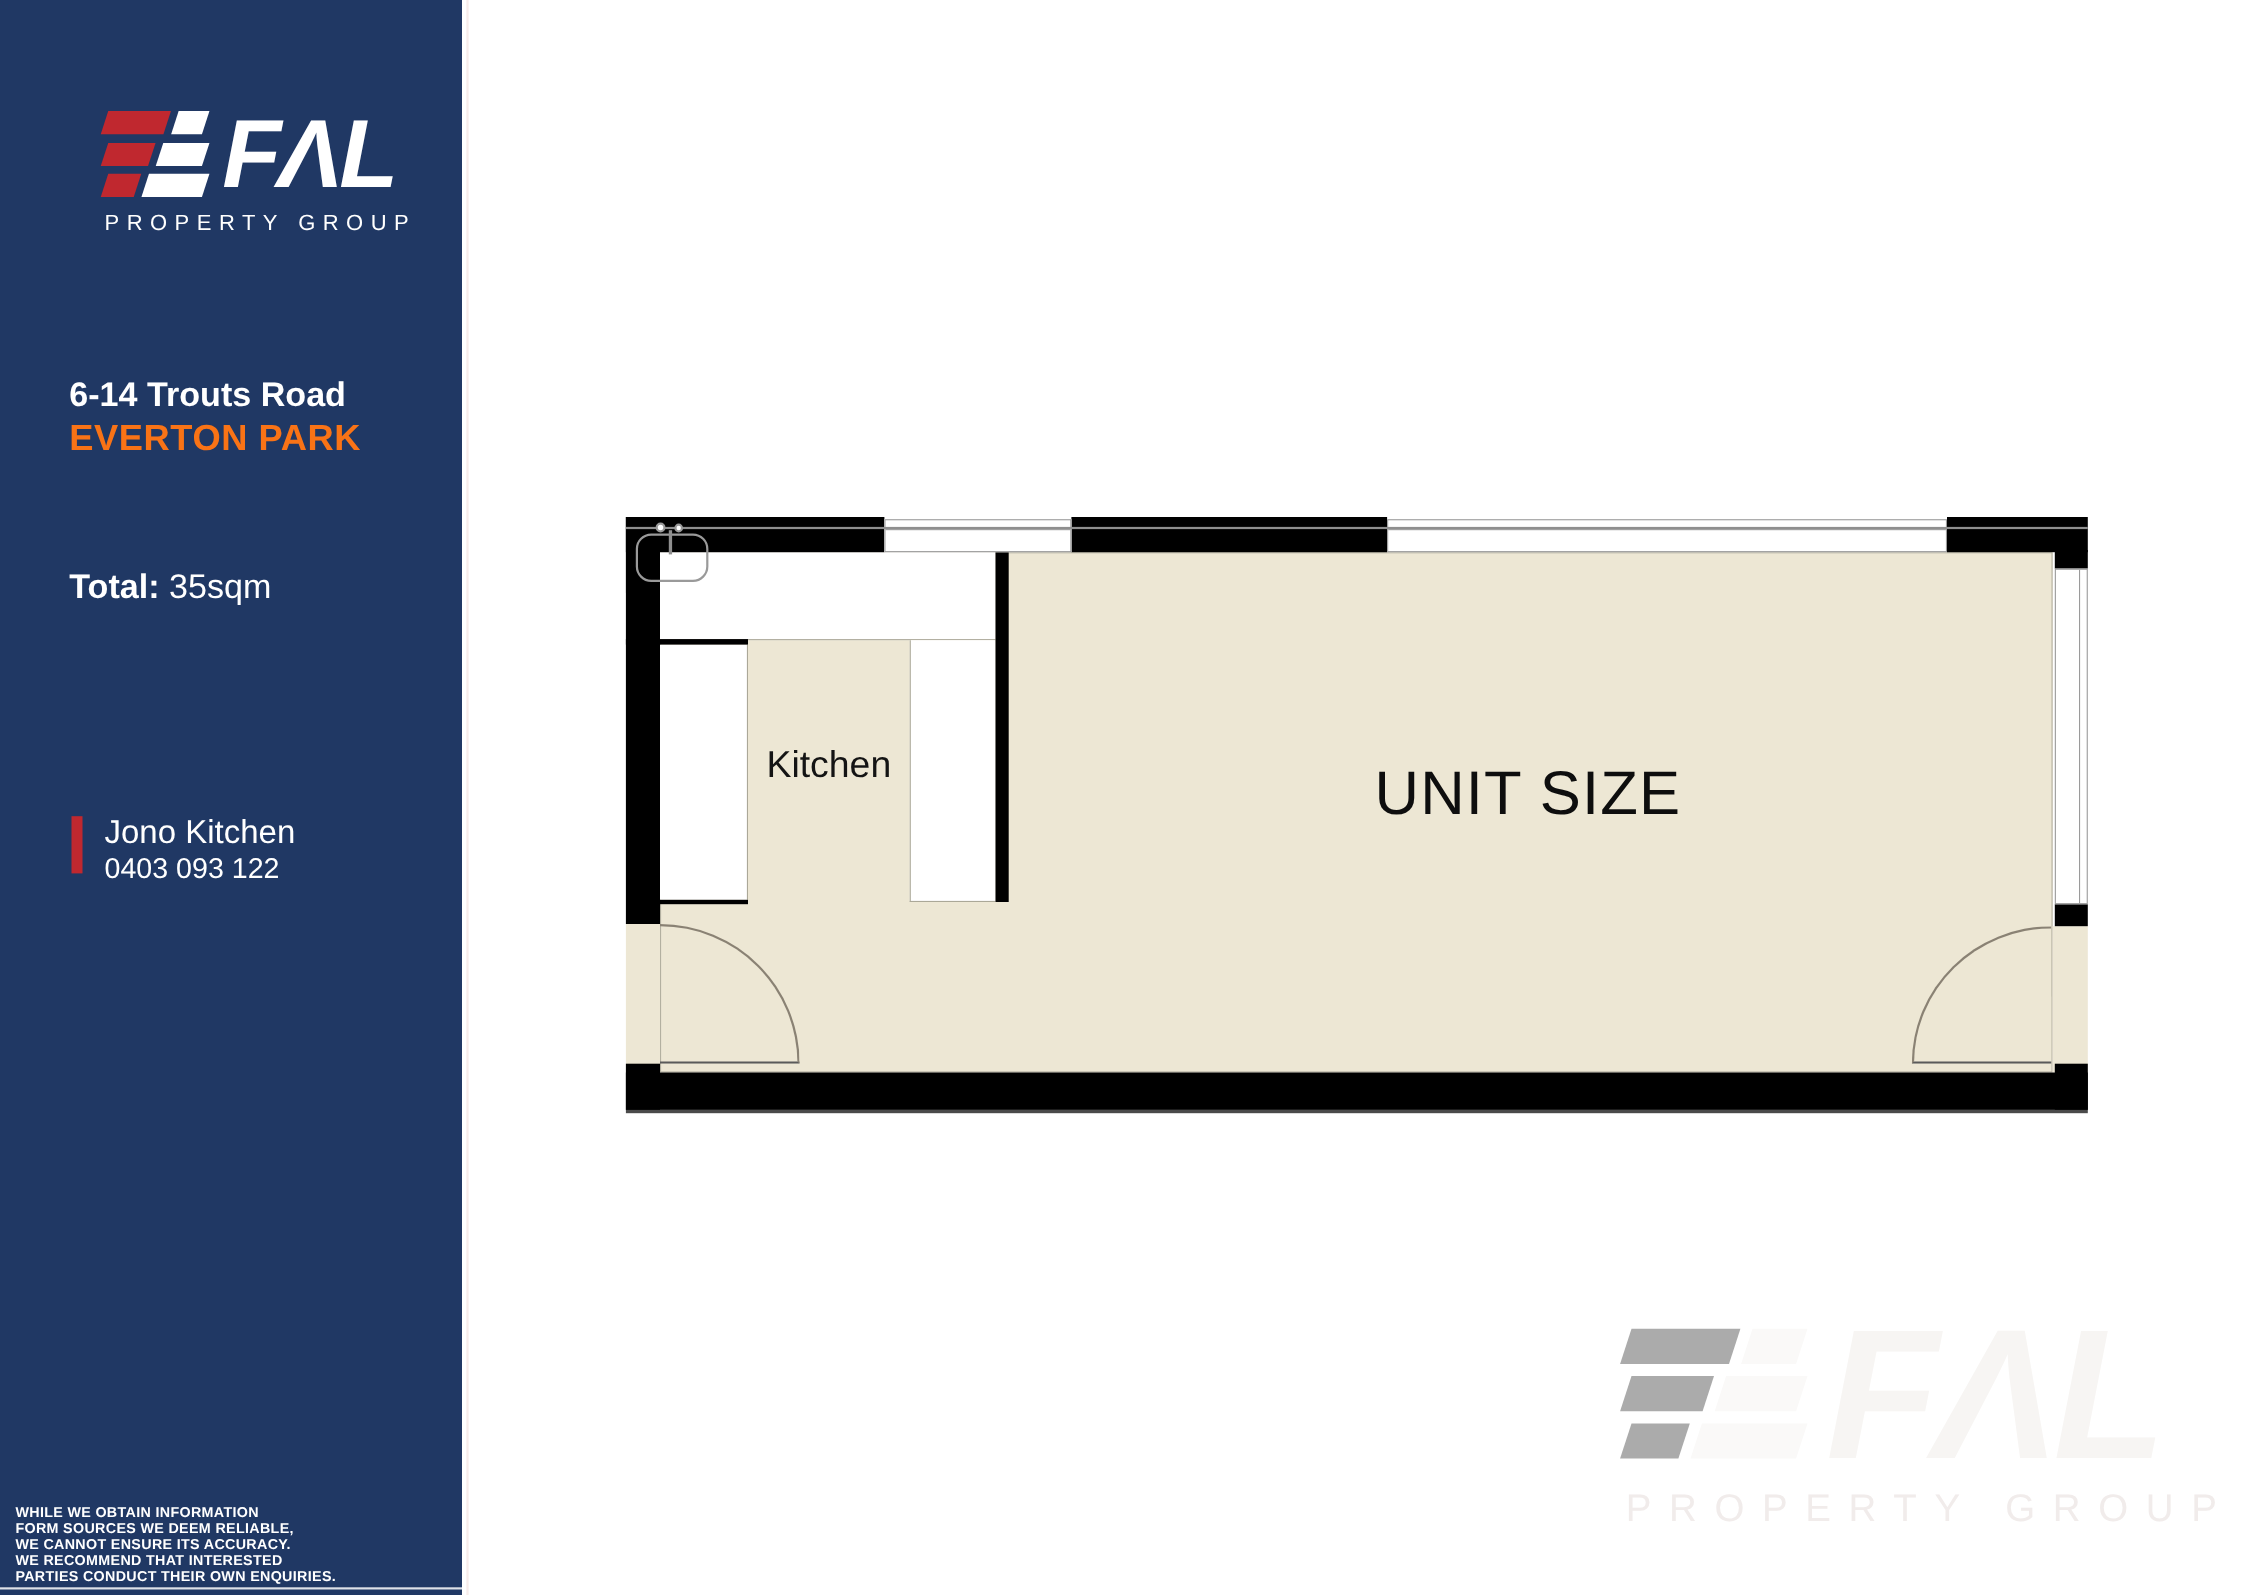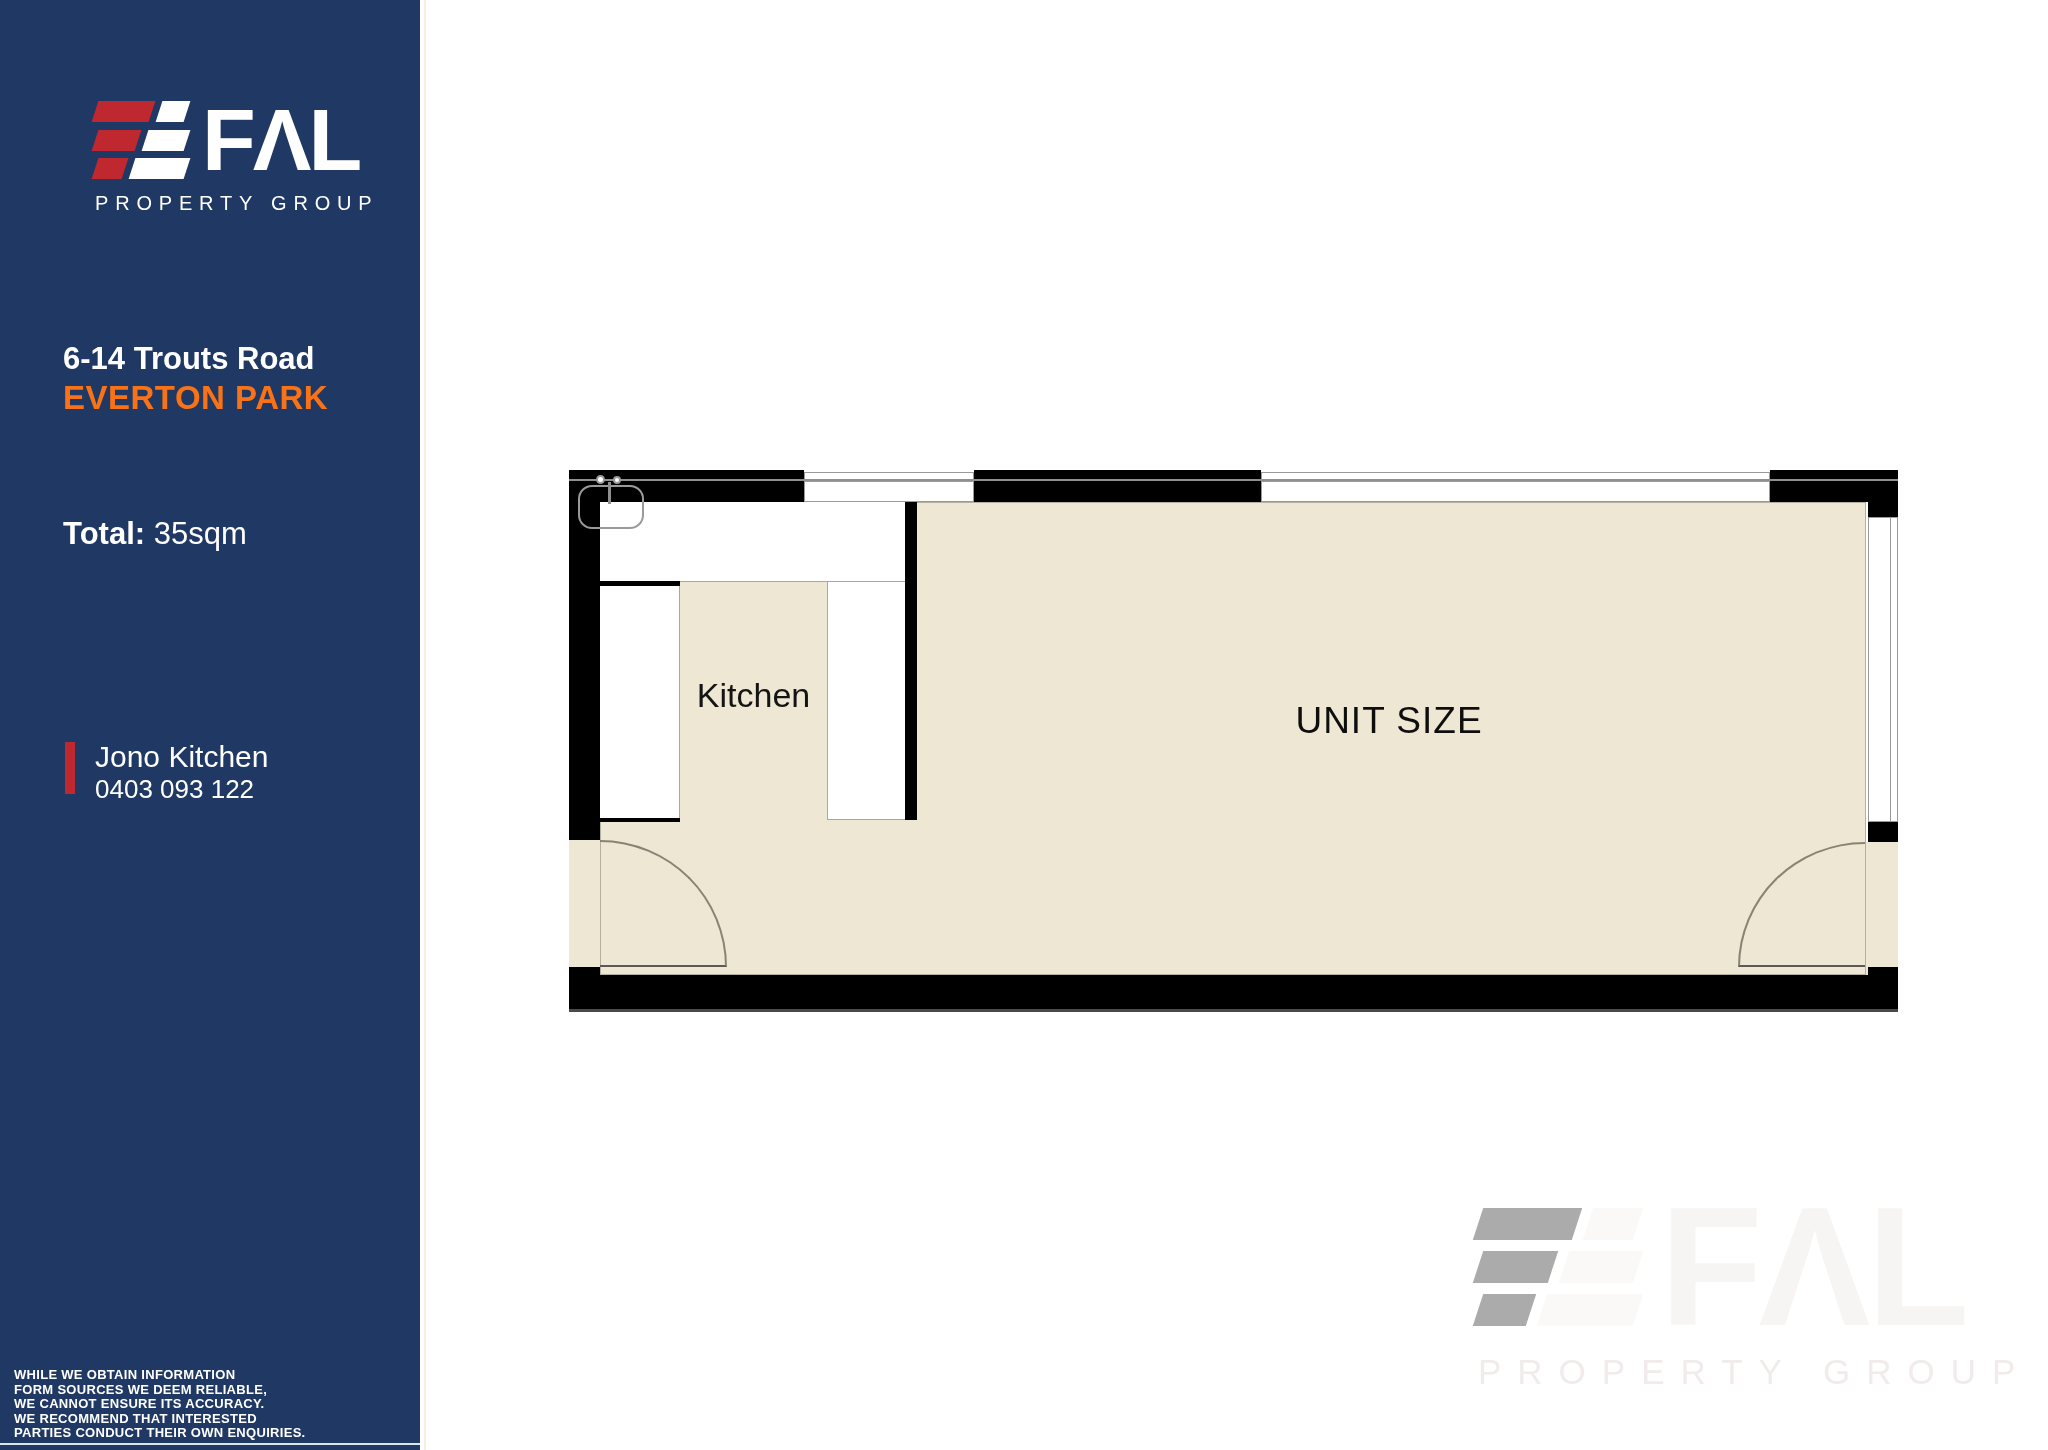--- a/index.html
+++ b/index.html
@@ -8,21 +8,21 @@
     font-family:"Liberation Sans", sans-serif;overflow:hidden;
   }
   .abs{position:absolute;}
 
   
   #sidebar{left:0;top:0;width:420px;height:1450px;background:#203864;}
   #sidebar-sep{left:424px;top:0;width:2px;height:1450px;background:#f7ecea;}
   #sidebar-bottom-line{left:0;top:1443px;width:420px;height:2px;background:rgba(255,255,255,.85);}
 
   
-  .logo-row{display:flex;align-items:center;}
+  .logo-row{display:flex;align-items:center;font-style:italic;}
   .emblem{display:flex;flex-direction:column;justify-content:space-between;}
   .lrow{display:flex;transform:skewX(-18deg);}
   .seg{height:100%;}
   .lrow .lite{flex:1;}
   .r1 .red{width:62%;} .r2 .red{width:47%;} .r3 .red{width:33%;}
   .fal-word{font-weight:700;letter-spacing:-3px;}
   .tagline{font-weight:400;white-space:nowrap;}
 
   
   #logo-main{left:95px;top:101px;}
@@ -61,21 +61,21 @@
   
   #sink{left:146px;top:39px;width:90px;height:69px;background:#fff;border:2px solid #8f8f8f;box-sizing:border-box;}
   #sink .divider{position:absolute;left:0;right:0;top:9px;height:2px;background:#8f8f8f;}
   #sink .basin{position:absolute;left:9px;top:15px;width:66px;height:44px;border:2px solid #9a9a9a;border-radius:14px;box-sizing:border-box;}
   #sink .tap1{position:absolute;left:27px;top:5px;width:9px;height:9px;border:2px solid #9a9a9a;border-radius:50%;background:#fff;box-sizing:border-box;}
   #sink .tap2{position:absolute;left:44px;top:6px;width:8px;height:8px;border:2px solid #9a9a9a;border-radius:50%;background:#fff;box-sizing:border-box;}
   #sink .faucet{position:absolute;left:39px;top:12px;width:3px;height:22px;background:#8f8f8f;}
 
   .kitchen-label{left:111px;top:206px;width:147px;text-align:center;font-size:34px;color:#141414;}
   .unit-size{left:500px;top:228px;width:640px;text-align:center;color:#0e0e0e;}
-  .unit-size .t1{font-size:37px;line-height:46px;letter-spacing:1px;}
+  .unit-size .t1{font-size:56px;line-height:46px;letter-spacing:1px;}
   .unit-size .t2{font-size:41px;line-height:42px;}
   #plan-shadow{left:0;top:539px;width:1329px;height:3px;background:#4a4a4a;position:absolute;}
 
   
   #logo-wm{left:1478px;top:1208px;}
   #logo-wm .emblem{width:160px;height:118px;}
   #logo-wm .lrow{height:32px;}
   #logo-wm .lrow .lite{margin-left:11px;}
   #logo-wm .red{background:#ABABAB;}
   #logo-wm .lite{background:#FAF9F8;}

